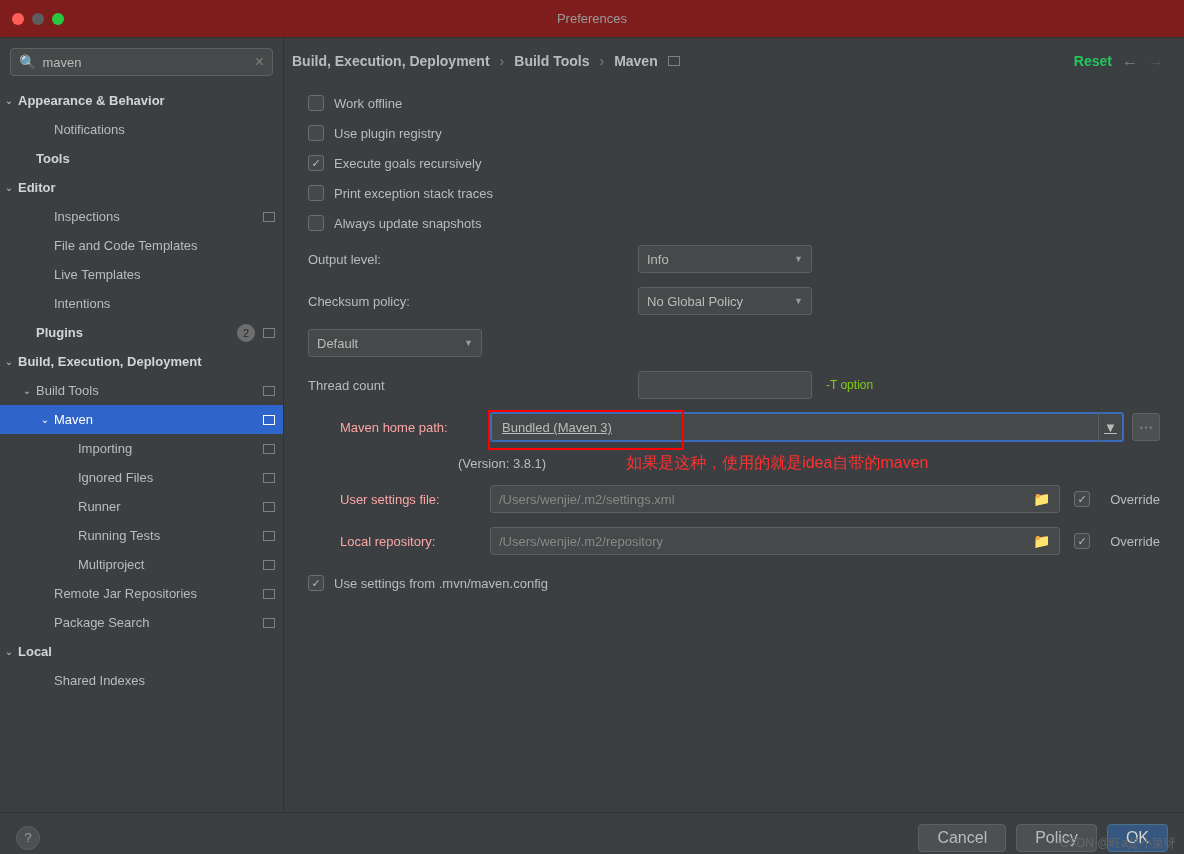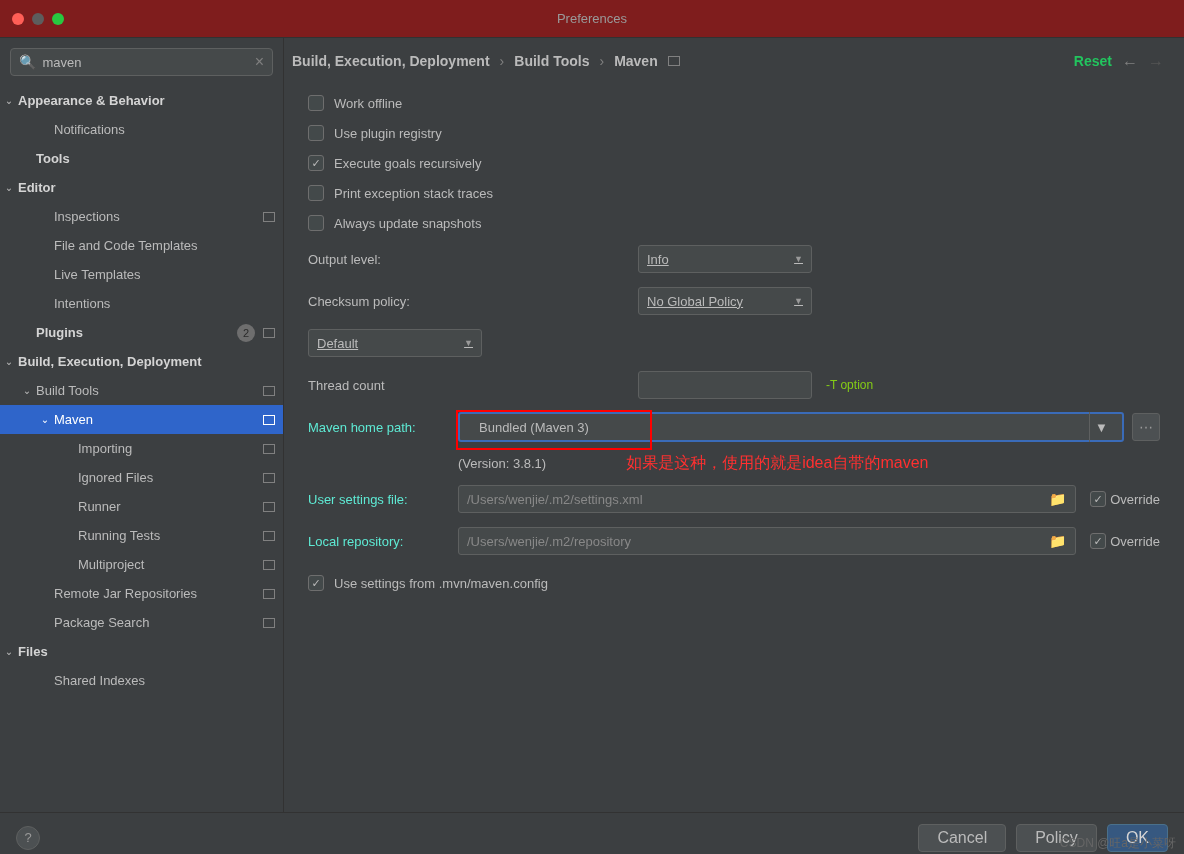--- a/index.html
+++ b/index.html
@@ -40,36 +40,36 @@
 .breadcrumb .proj-icon2 { width: 12px; height: 10px; border: 1px solid #808080; }
 .breadcrumb .reset { margin-left: auto; color: #22c55e; font-weight: 600; cursor: pointer; }
 .nav-arrow { color: #808080; font-size: 16px; cursor: pointer; }
 .nav-arrow.disabled { color: #555; }
 .settings { padding: 4px 24px; flex: 1; overflow-y: auto; font-size: 13px; }
 .check-row { display: flex; align-items: center; height: 30px; gap: 10px; }
 .checkbox { width: 16px; height: 16px; border: 1px solid #6e6e6e; border-radius: 3px; background: #43494a; display: inline-flex; align-items: center; justify-content: center; font-size: 11px; color: #bbbbbb; }
 .checkbox.checked::after { content: "✓"; }
 .form-row { display: flex; align-items: center; height: 42px; }
 .form-label { width: 330px; color: #bbbbbb; }
-.form-label-short { width: 150px; color: #5eead4; }
-.select, .input-field { height: 28px; background: #45494a; border: 1px solid #5e6060; border-radius: 3px; display: flex; align-items: center; padding: 12px 8px; color: #bbbbbb; position: relative; text-decoration: underline; }
+.form-label-short { width: 150px; color: #fca5a5; margin-left: 32px; }
+.select, .input-field { height: 28px; background: #45494a; border: 1px solid #5e6060; border-radius: 3px; display: flex; align-items: center; padding: 12px 8px; color: #bbbbbb; position: relative; }
 .select { width: 174px; justify-content: space-between; }
 .select .arrow { font-size: 9px; color: #999; }
 .input-field { width: 174px; }
 .hint { margin-left: 14px; color: #84cc16; font-size: 12px; }
-.wide-select { flex: 1; height: 30px; background: #45494a; border: 2px solid #3a6bb8; border-radius: 3px; display: flex; align-items: center; padding: 0 19px; justify-content: space-between; position: relative; }
+.wide-select { flex: 1; height: 30px; background: #45494a; border: 2px solid #3a6bb8; border-radius: 3px; display: flex; align-items: center; padding: 0 10px; justify-content: space-between; position: relative; text-decoration: underline; }
 .wide-select .arrow-box { width: 24px; height: 30px; display: flex; align-items: center; justify-content: center; border-left: 1px solid #5e6060; margin-right: -10px; }
 .redbox { position: absolute; border: 2px solid #ff0000; left: -4px; top: -4px; width: 196px; height: 40px; pointer-events: none; }
 .browse-btn { width: 28px; height: 28px; background: #4c5052; border: 1px solid #5e6060; border-radius: 3px; margin-left: 8px; display: flex; align-items: center; justify-content: center; font-size: 14px; color: #999; }
 .version-row { padding-left: 150px; color: #bbbbbb; height: 30px; display: flex; align-items: center; }
 .red-annotation { color: #ff3030; font-size: 16px; margin-left: 80px; }
 .path-input { flex: 1; height: 28px; background: #45494a; border: 1px solid #5e6060; border-radius: 3px; display: flex; align-items: center; padding: 0 8px; color: #bbbbbb; }
 .path-input.disabled { color: #888; }
 .folder-icon { margin-left: auto; color: #777; font-size: 14px; }
-.override { display: flex; align-items: center; gap: 4px; margin-left: 14px; }
+.override { display: flex; align-items: center; gap: 20px; margin-left: 14px; }
 .footer { height: 50px; background: #3c3f41; border-top: 1px solid #323232; display: flex; align-items: center; padding: 0 16px; gap: 10px; }
 .help-btn { width: 24px; height: 24px; border: 1px solid #5e6060; border-radius: 50%; background: #4c5052; display: flex; align-items: center; justify-content: center; color: #999; font-size: 13px; }
 .footer-spacer { flex: 1; }
 .btn { height: 28px; padding: 0 18px; background: #4c5052; border: 1px solid #5e6060; border-radius: 4px; color: #bbbbbb; display: flex; align-items: center; cursor: pointer; }
 .btn.primary { background: #365880; border-color: #4a708b; color: #d4d4d4; }
 .watermark { position: absolute; bottom: 2px; right: 8px; font-size: 12px; color: #666; }
 </style>
 </head>
 <body>
 
@@ -173,21 +173,21 @@
           <span class="label">Remote Jar Repositories</span>
           <span class="proj-icon"></span>
         </div>
         <div class="tree-item pad-1">
           <span class="chev"></span>
           <span class="label">Package Search</span>
           <span class="proj-icon"></span>
         </div>
         <div class="tree-item pad-0c">
           <span class="chev">⌄</span>
-          <span class="label bold">Files</span>
+          <span class="label bold">Local</span>
         </div>
         <div class="tree-item pad-1">
           <span class="chev"></span>
           <span class="label">Shared Indexes</span>
         </div>
       </div>
   </div>
 
   <div class="content">
     <div class="breadcrumb">

